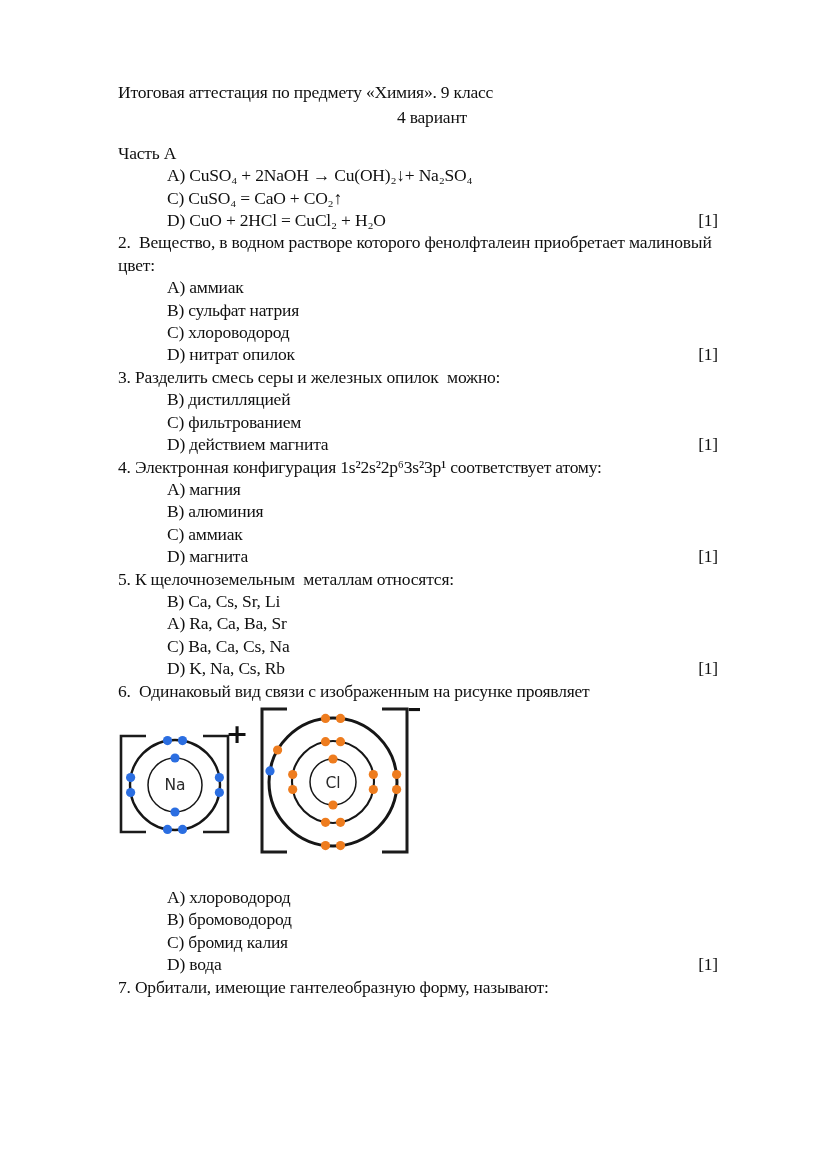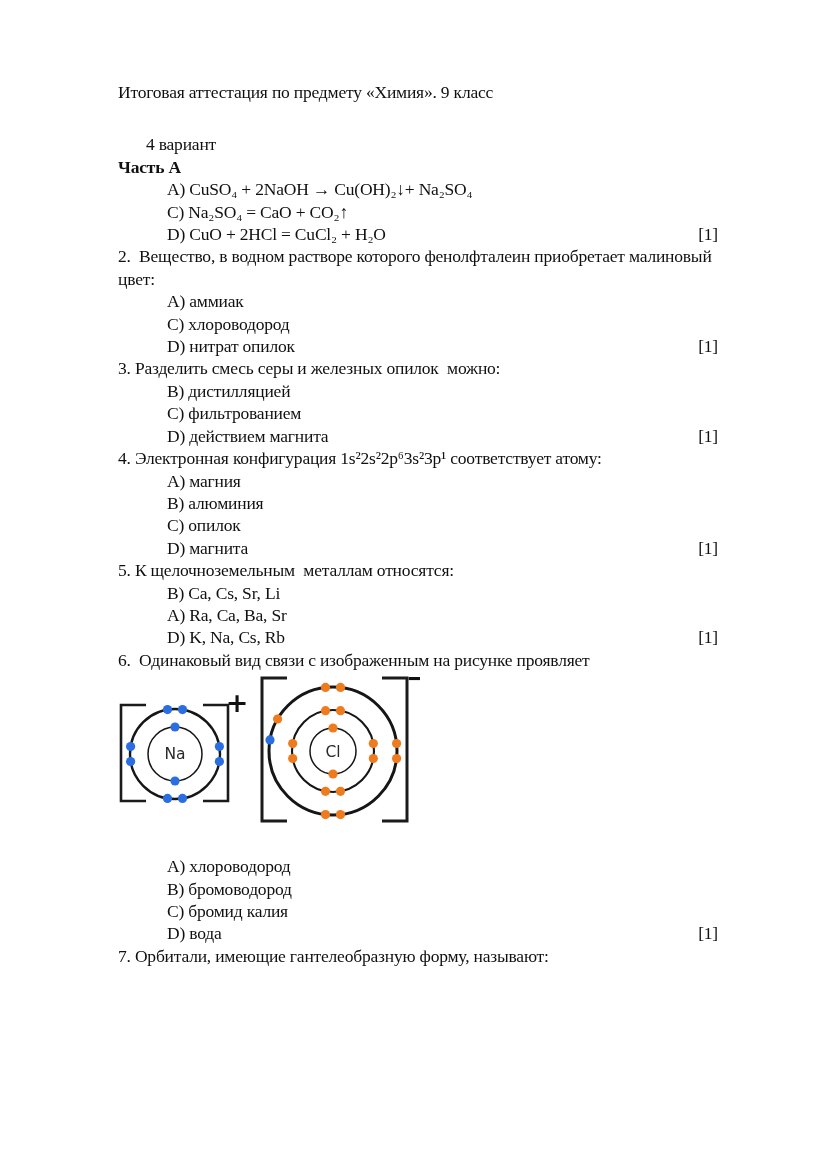--- a/index.html
+++ b/index.html
@@ -8,22 +8,22 @@
     background: #ffffff;
     font-family: "Liberation Serif", "DejaVu Serif", serif;
     font-size: 17.5px;
     color: #101010;
     letter-spacing: -0.2px;
     overflow: hidden;
   }
   .page { padding: 81px 0 0 118px; width: 600px; }
   .line { line-height: 22.4px; min-height: 22.4px; white-space: pre-wrap; }
   .title { }
-  .subtitle { padding-left: 28px; margin-top: 30px; }
-  .heading { font-weight: bold; margin-top: 0; }
+  .subtitle { text-align: center; padding-left: 28px; margin-top: 3px; }
+  .heading { font-weight: normal; margin-top: 13px; }
   .opt { padding-left: 49px; position: relative; }
   .score { position: absolute; right: 0; top: 0; }
   svg.ion-figure { display: block; margin: 0 0 22px -8px; }
   .ring { fill: none; stroke: #161616; stroke-width: 2.4px; }
   .ring.thin { stroke-width: 1.5px; }
   .ring.mid { stroke-width: 2.1px; }
   .ring.thick { stroke-width: 3px; }
   .bracket { fill: none; stroke: #1b1b1b; stroke-width: 2.6px; }
   .bracket.b3 { stroke-width: 3px; }
   .symbol {
@@ -40,42 +40,44 @@
 </head>
 <body>
 
 <div class="page">
 
   <div class="line title">Итоговая аттестация по предмету «Химия». 9 класс</div>
   <div class="line subtitle">4 вариант</div>
   <div class="line heading">Часть А</div>
 
   <div class="line opt"><span>A) CuSO₄ + 2NaOH → Cu(OH)₂↓+ Na₂SO₄</span></div>
-  <div class="line opt"><span>C) Na₂SO₄ = CaO + CO₂↑</span></div>
+  <div class="line opt"><span>C) CuSO₄ = CaO + CO₂↑</span></div>
   <div class="line opt"><span>D) CuO + 2HCl = CuCl₂ + H₂O</span><span class="score">[1]</span></div>
 
   <div class="line q">2.  Вещество, в водном растворе которого фенолфталеин приобретает малиновый цвет:</div>
   <div class="line opt"><span>A) аммиак</span></div>
+  <div class="line opt"><span>B) сульфат натрия</span></div>
   <div class="line opt"><span>C) хлороводород</span></div>
   <div class="line opt"><span>D) нитрат опилок</span><span class="score">[1]</span></div>
 
   <div class="line q">3. Разделить смесь серы и железных опилок  можно:</div>
   <div class="line opt"><span>B) дистилляцией</span></div>
   <div class="line opt"><span>C) фильтрованием</span></div>
   <div class="line opt"><span>D) действием магнита</span><span class="score">[1]</span></div>
 
   <div class="line q">4. Электронная конфигурация 1s²2s²2p⁶3s²3p¹ соответствует атому:</div>
   <div class="line opt"><span>A) магния</span></div>
   <div class="line opt"><span>B) алюминия</span></div>
-  <div class="line opt"><span>C) опилок</span></div>
+  <div class="line opt"><span>C) аммиак</span></div>
   <div class="line opt"><span>D) магнита</span><span class="score">[1]</span></div>
 
   <div class="line q">5. К щелочноземельным  металлам относятся:</div>
   <div class="line opt"><span>B) Ca, Cs, Sr, Li</span></div>
   <div class="line opt"><span>A) Ra, Ca, Ba, Sr</span></div>
+  <div class="line opt"><span>C) Ba, Ca, Cs, Na</span></div>
   <div class="line opt"><span>D) K, Na, Cs, Rb</span><span class="score">[1]</span></div>
 
   <div class="line q">6.  Одинаковый вид связи с изображенным на рисунке проявляет</div>
 
   <svg class="ion-figure" width="310" height="162" viewBox="0 0 310 162" xmlns="http://www.w3.org/2000/svg">
     <g>
       <path class="bracket" d="M36,34 H11 V130 H36"></path>
       <path class="bracket" d="M93,34 H118 V130 H93"></path>
       <circle class="ring thin" cx="65" cy="83" r="27"></circle>
       <circle class="ring" cx="65" cy="83" r="45"></circle>

